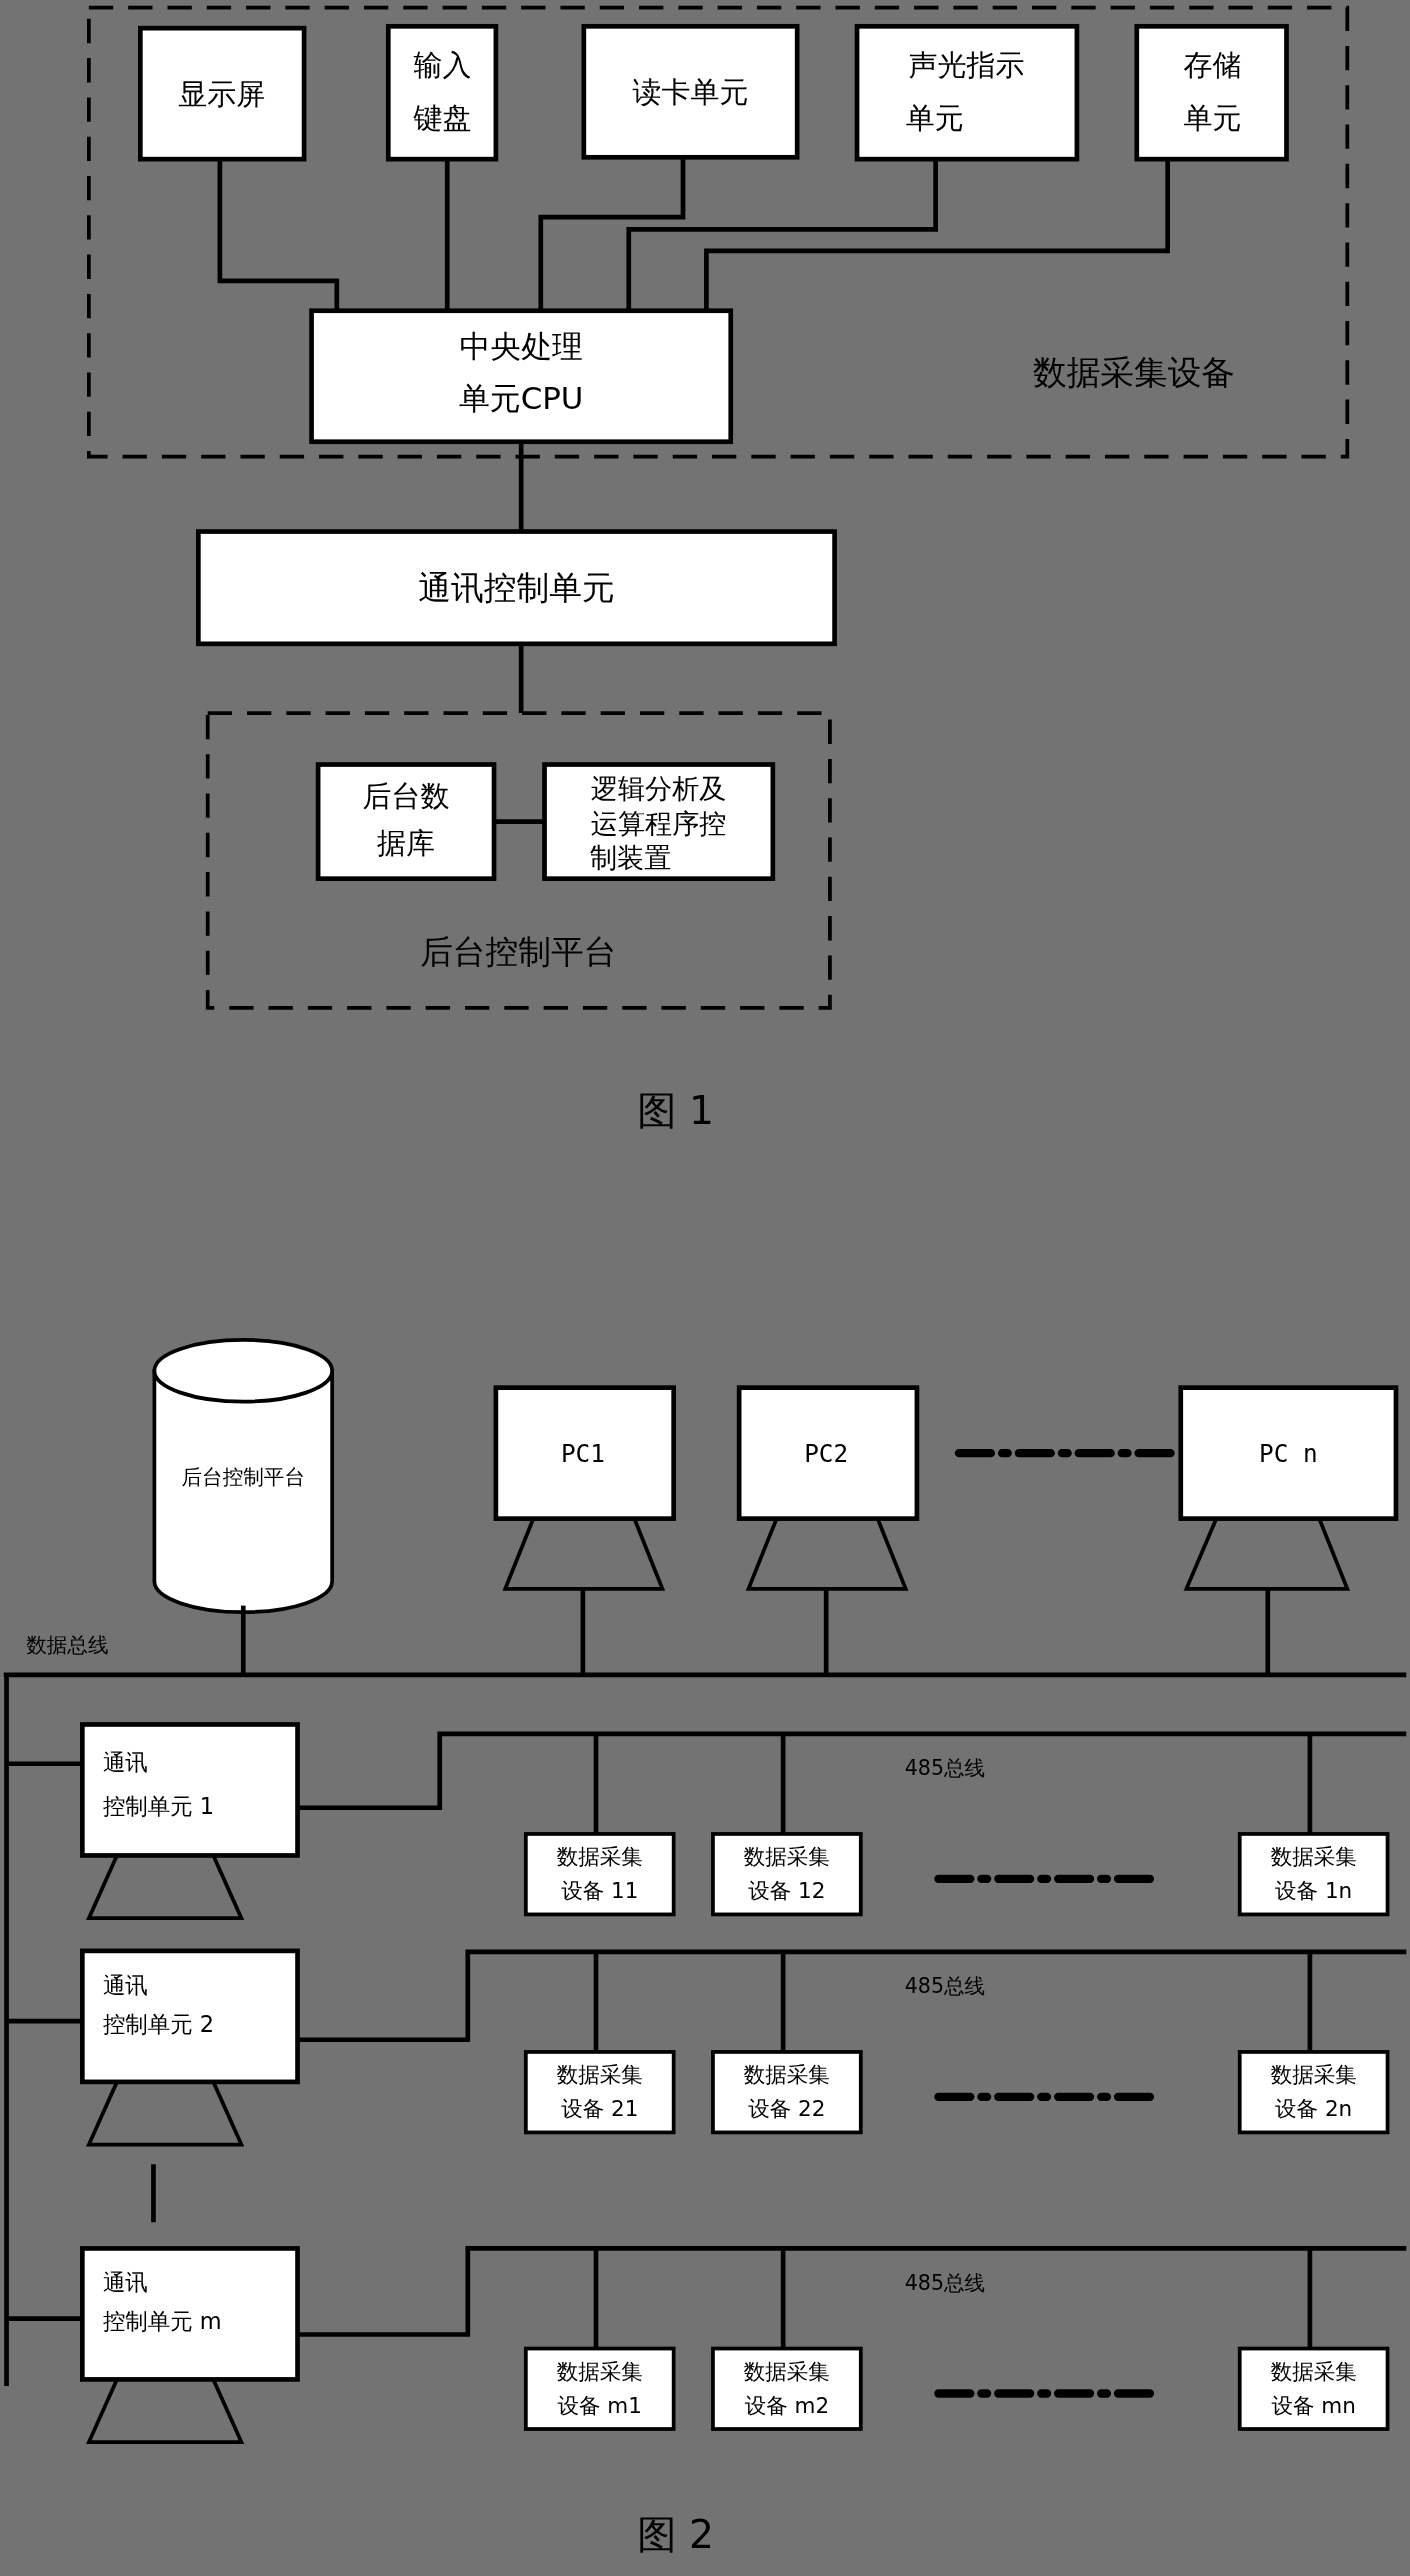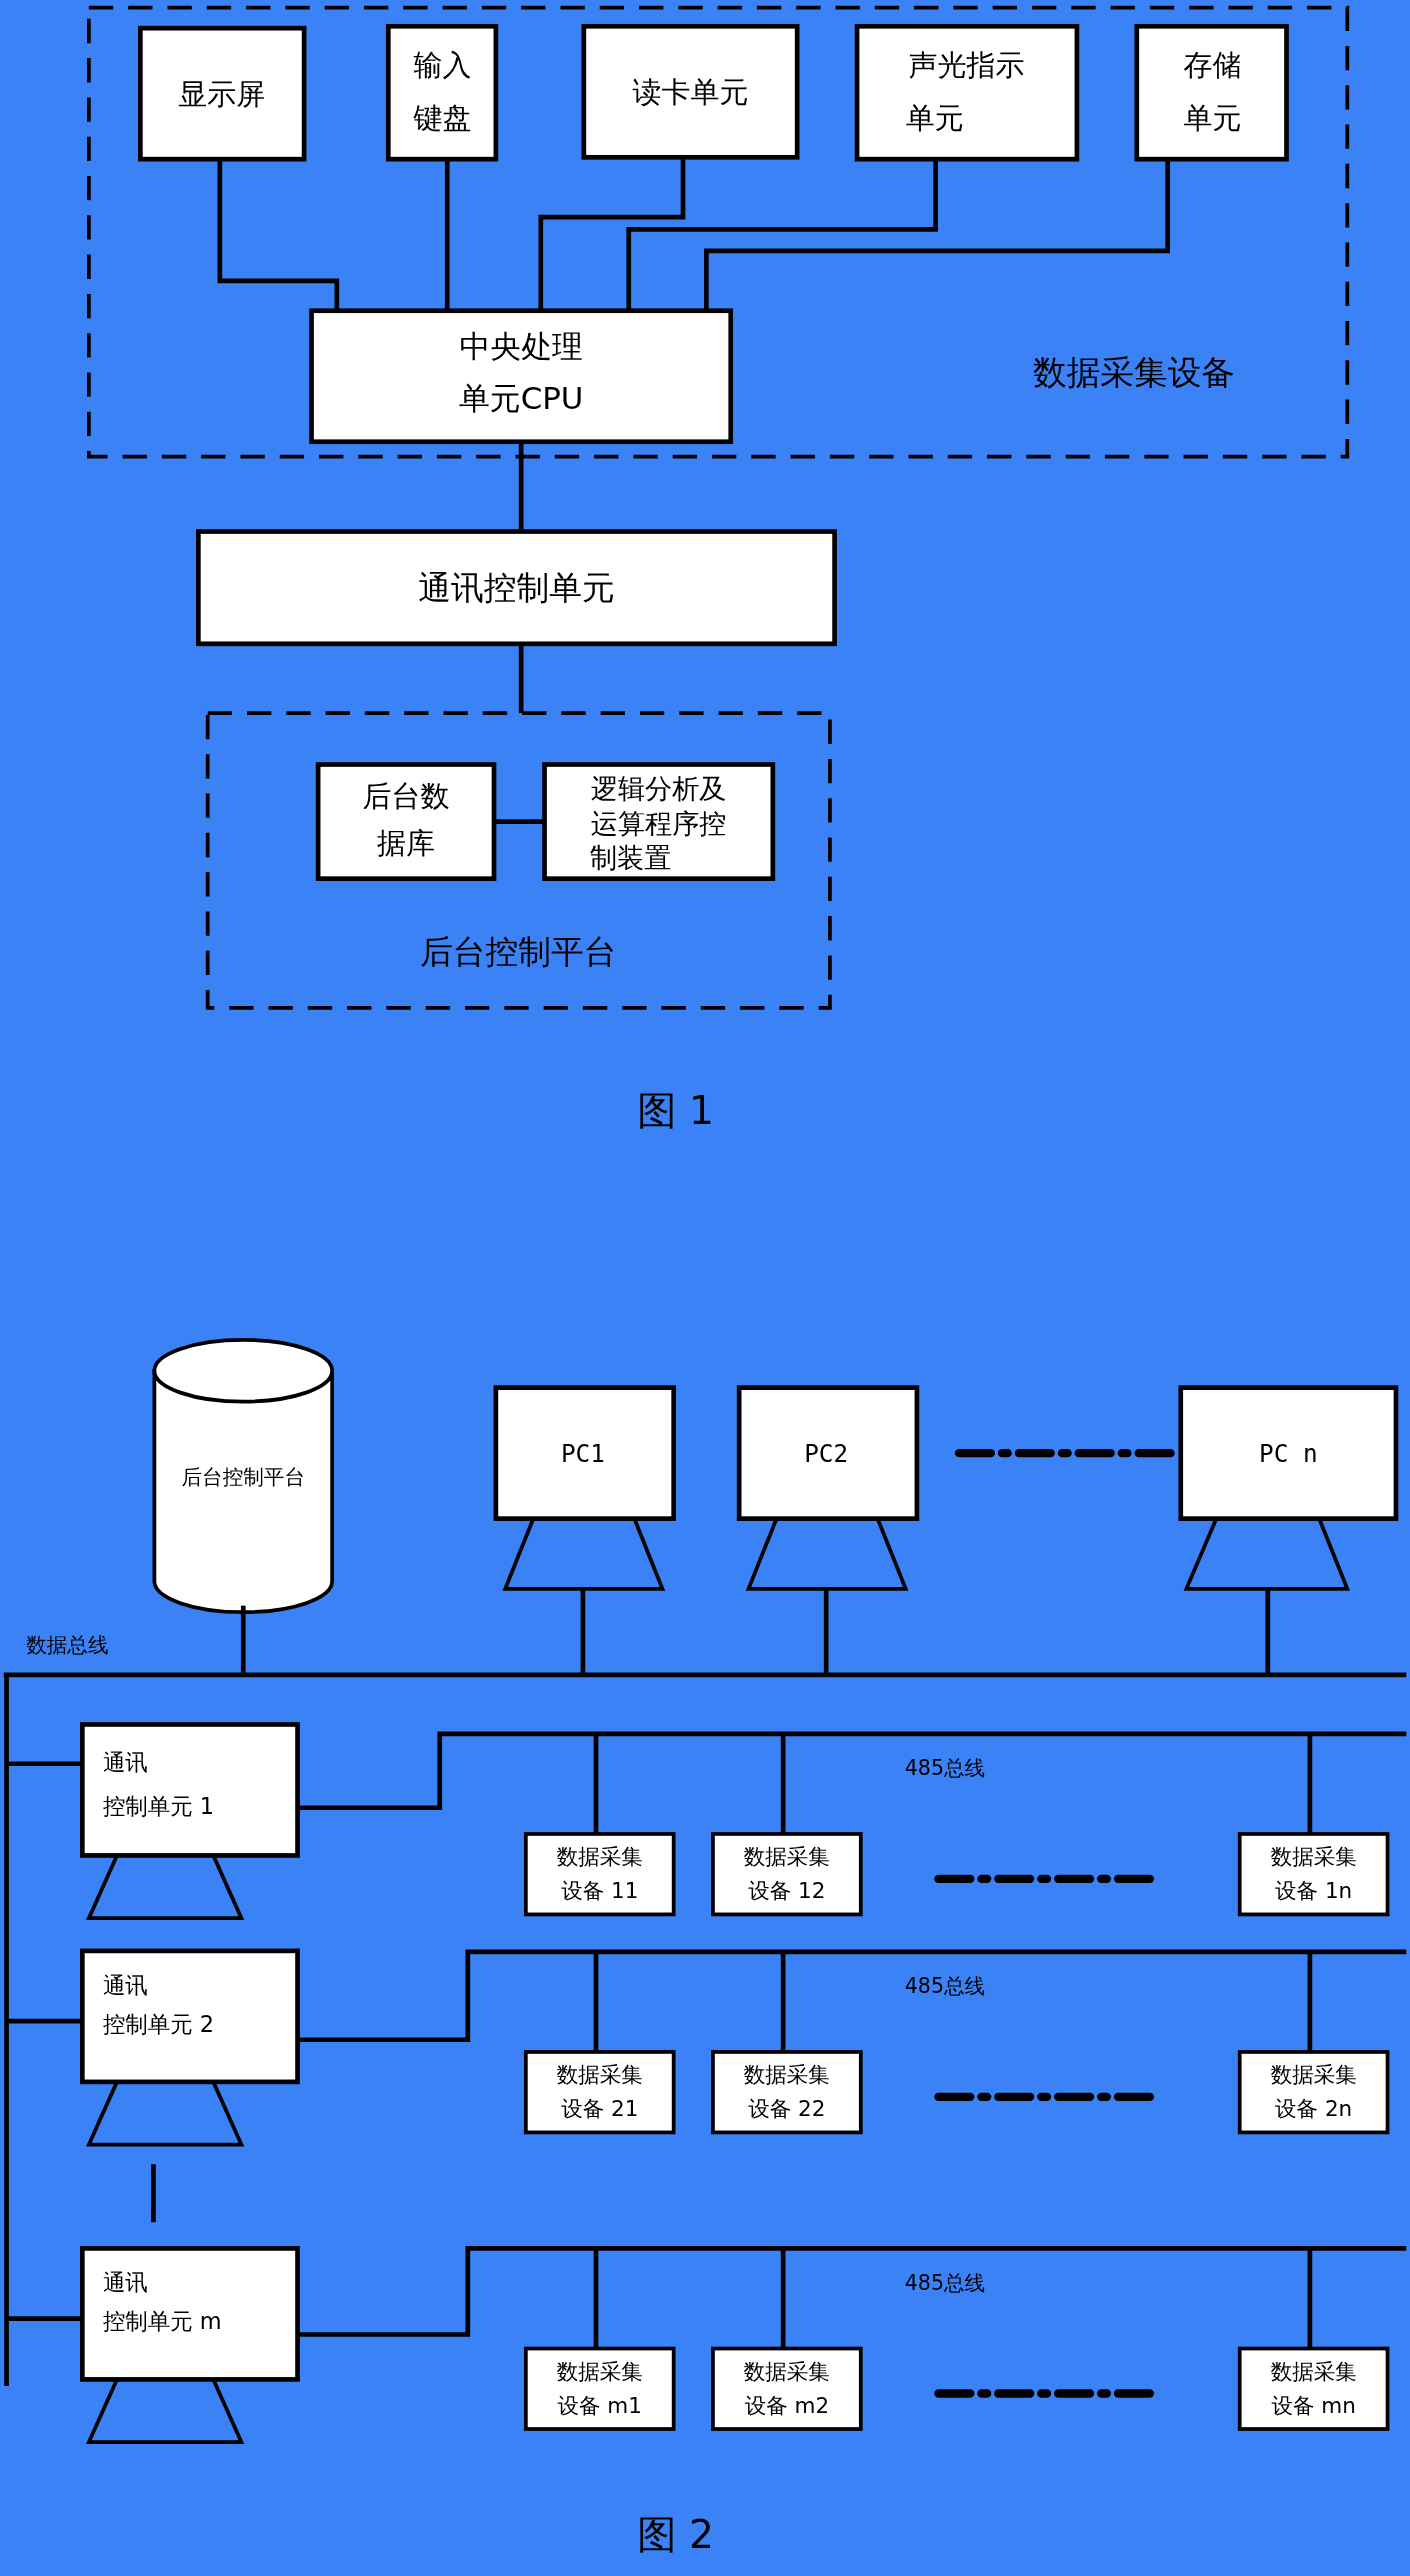--- a/index.html
+++ b/index.html
@@ -5,21 +5,21 @@
 <style>
   html,body{margin:0;padding:0;background:#ffffff;}
   body{
     font-family:"DejaVu Sans","Liberation Sans",sans-serif;
     color:#000;
   }
   #page{
     position:relative;
     width:1410px;
     height:2576px;
-    background:#3b82f6;
+    background:#737373;
     overflow:hidden;
   }
   .svgwrap{position:absolute;top:0;left:0;width:1410px;height:2576px;}
   svg{display:block;}
   .bx{fill:#ffffff;stroke:#000000;stroke-width:5;}
   .bx-thin{fill:#ffffff;stroke:#000000;stroke-width:4;}
   .dash{fill:none;stroke:#000000;stroke-width:4;stroke-dasharray:26 16;}
   .ln{fill:none;stroke:#000000;stroke-width:5;stroke-linecap:butt;}
   .ln-thin{fill:none;stroke:#000000;stroke-width:4;}
   .dashdot{fill:none;stroke:#000000;stroke-width:9;stroke-dasharray:34 12 6 12;stroke-linecap:round;}

